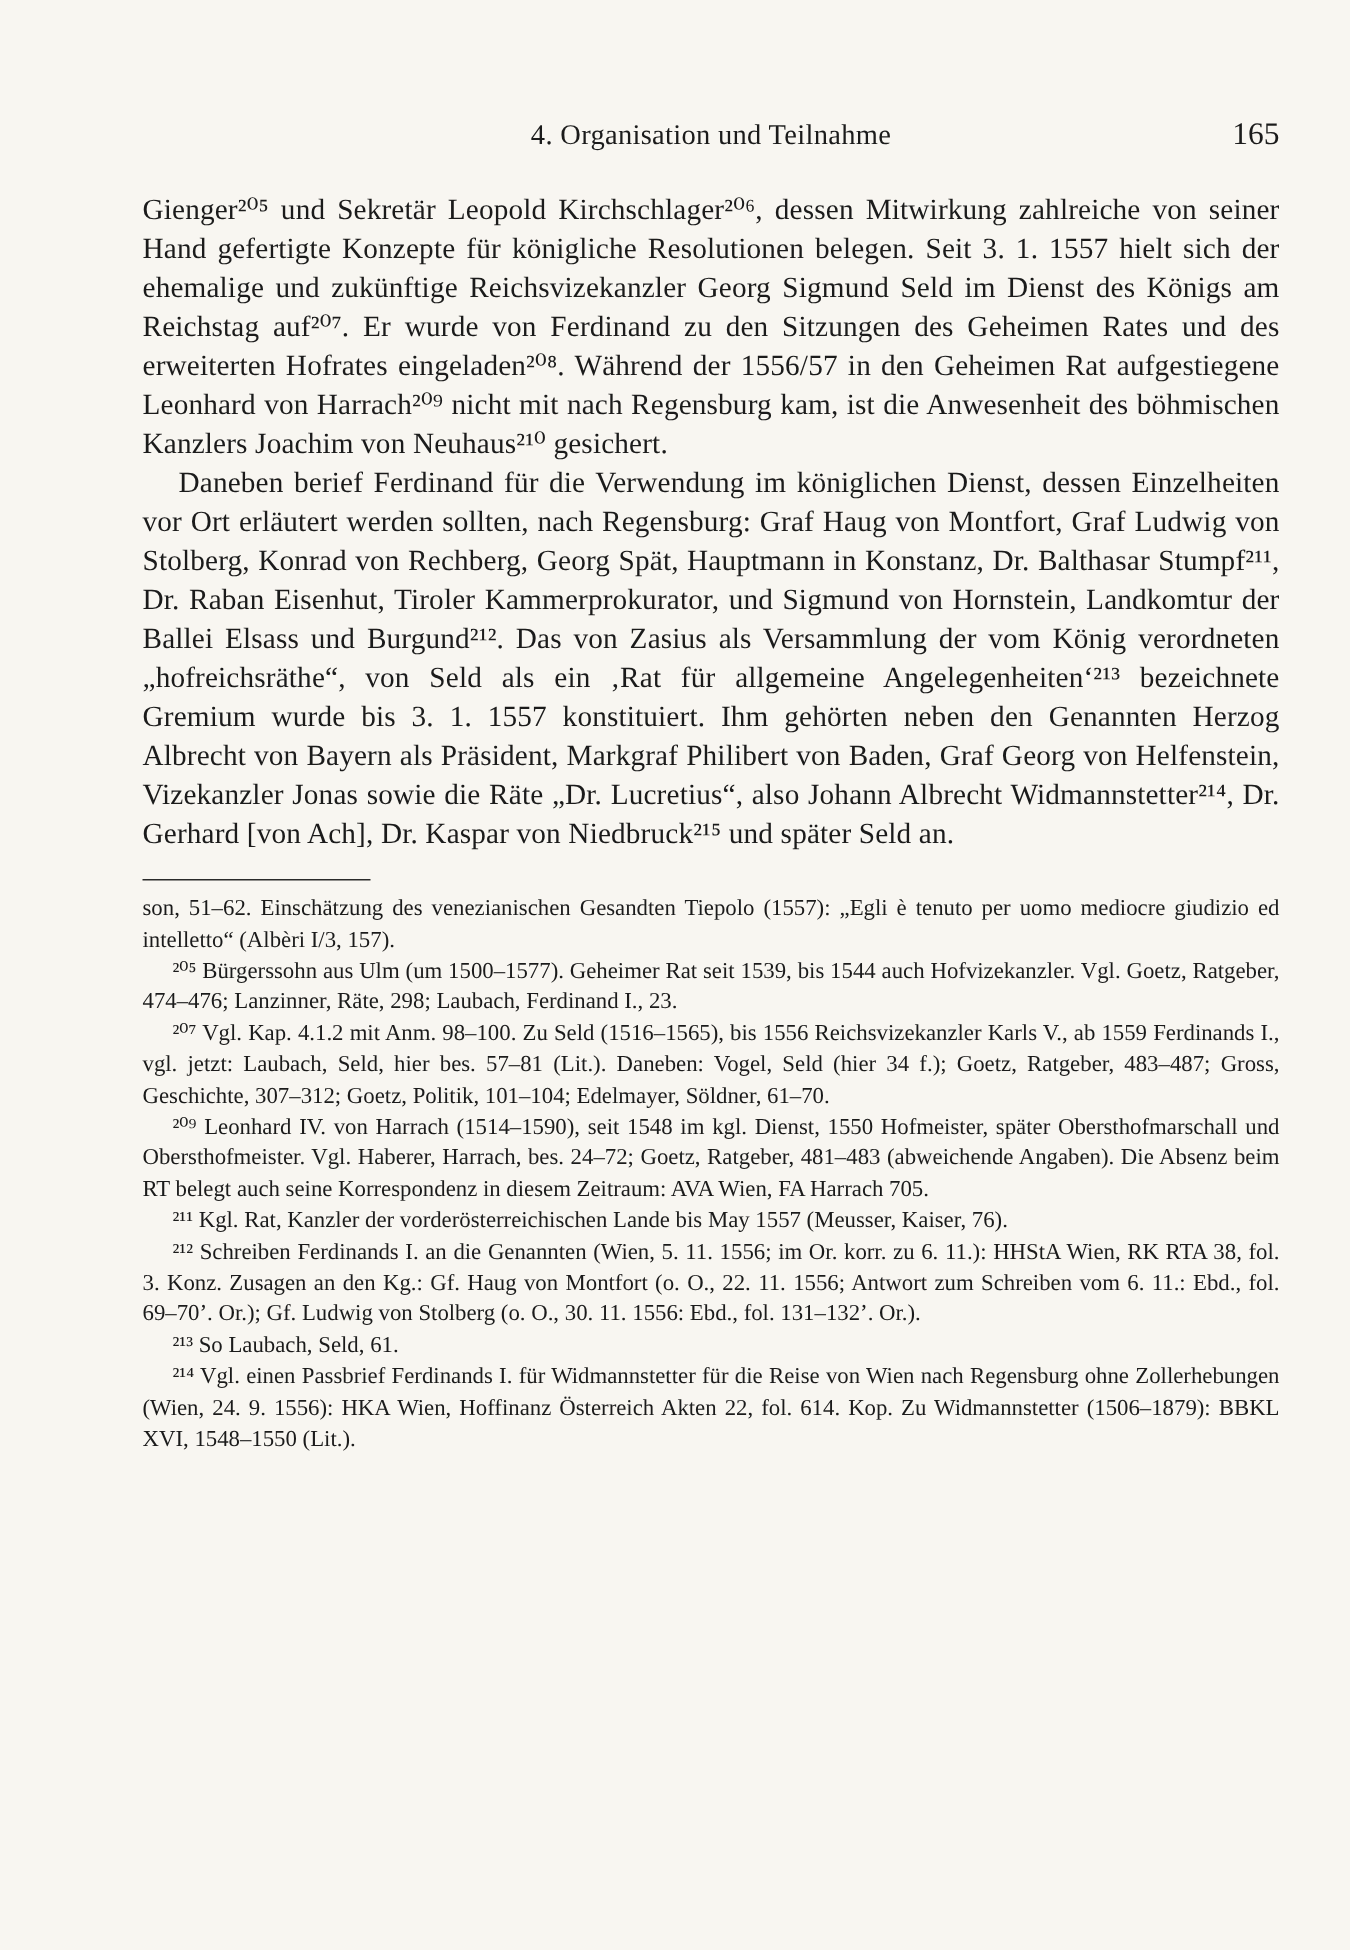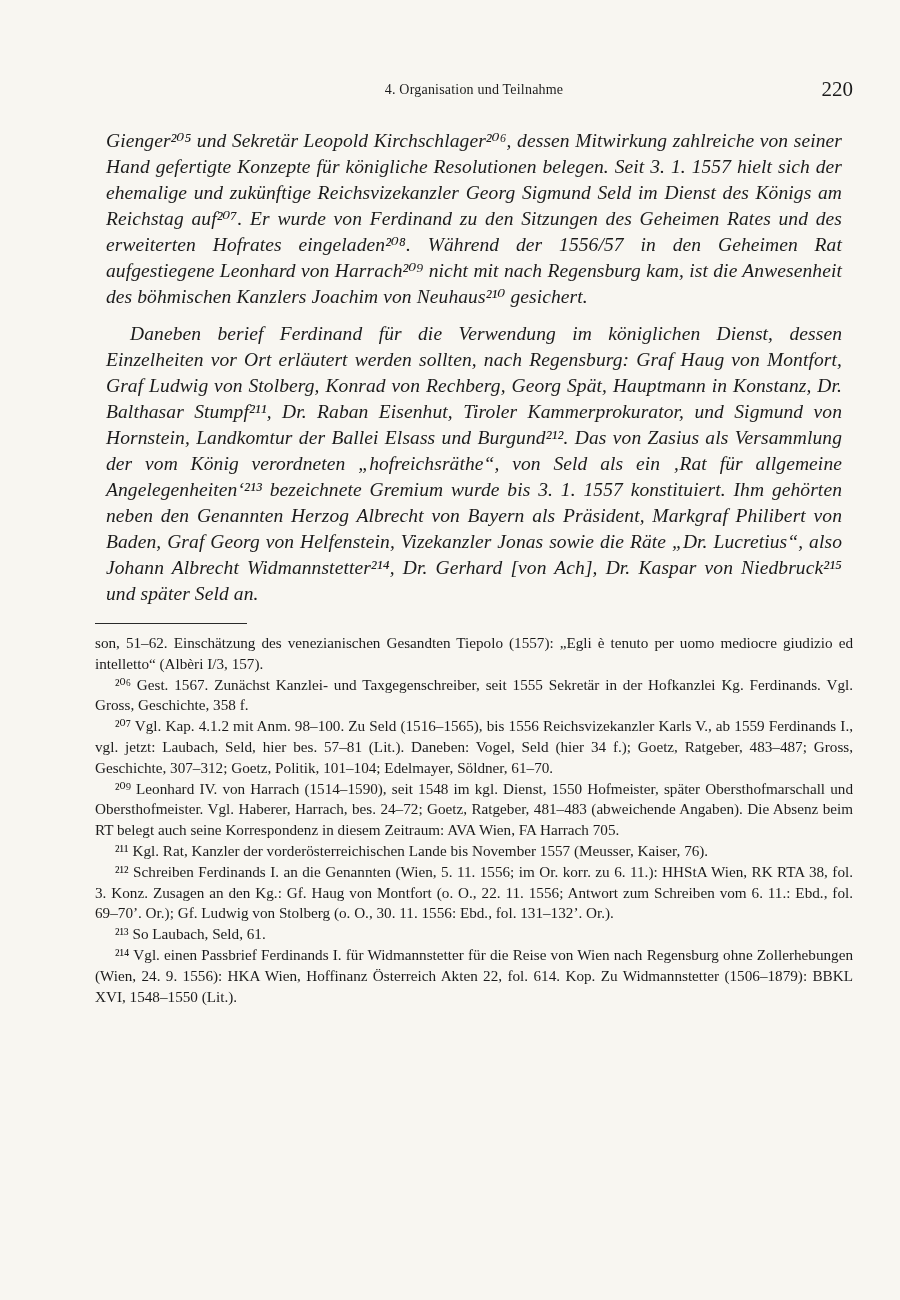--- a/index.html
+++ b/index.html
@@ -14,37 +14,37 @@
     padding: 80px 47px 30px 95px;
     position: relative;
     overflow: hidden;
   }
   .header {
     position: relative;
     text-align: center;
     height: 30px;
   }
   .running-title {
-    font-size: 14px;
+    font-size: 19px;
     letter-spacing: 0.2px;
   }
   .page-number {
     position: absolute;
     right: 0;
     top: -3px;
     font-size: 21px;
   }
   .body-text {
     margin-top: 18px;
     font-size: 19.5px;
     line-height: 26px;
     text-align: justify;
     letter-spacing: 0.1px;
   }
-  .para { margin: 11px; font-style: italic; }
+  .para { margin: 0; }
   .para.indent { text-indent: 24px; }
   .footnote-rule {
     margin-top: 16px;
     width: 152px;
     border: 0;
     border-top: 1.6px solid #2a2a2a;
   }
   .footnotes {
     margin-top: 9px;
     font-size: 15.2px;
@@ -54,34 +54,34 @@
   .fn { text-indent: 20px; }
   .fn.cont { text-indent: 0; }
 </style>
 </head>
 <body>
 
 <div class="page">
 
   <div class="header">
     <span class="running-title">4. Organisation und Teilnahme</span>
-    <span class="page-number">220</span>
+    <span class="page-number">165</span>
   </div>
 
   <div class="body-text">
     <p class="para">Gienger²⁰⁵ und Sekretär Leopold Kirchschlager²⁰⁶, dessen Mitwirkung zahlreiche von seiner Hand gefertigte Konzepte für königliche Resolutionen belegen. Seit 3. 1. 1557 hielt sich der ehemalige und zukünftige Reichsvizekanzler Georg Sigmund Seld im Dienst des Königs am Reichstag auf²⁰⁷. Er wurde von Ferdinand zu den Sitzungen des Geheimen Rates und des erweiterten Hofrates eingeladen²⁰⁸. Während der 1556/57 in den Geheimen Rat aufgestiegene Leonhard von Harrach²⁰⁹ nicht mit nach Regensburg kam, ist die Anwesenheit des böhmischen Kanzlers Joachim von Neuhaus²¹⁰ gesichert.</p>
     <p class="para indent">Daneben berief Ferdinand für die Verwendung im königlichen Dienst, dessen Einzelheiten vor Ort erläutert werden sollten, nach Regensburg: Graf Haug von Montfort, Graf Ludwig von Stolberg, Konrad von Rechberg, Georg Spät, Hauptmann in Konstanz, Dr. Balthasar Stumpf²¹¹, Dr. Raban Eisenhut, Tiroler Kammerprokurator, und Sigmund von Hornstein, Landkomtur der Ballei Elsass und Burgund²¹². Das von Zasius als Versammlung der vom König verordneten „hofreichsräthe“, von Seld als ein ‚Rat für allgemeine Angelegenheiten‘²¹³ bezeichnete Gremium wurde bis 3. 1. 1557 konstituiert. Ihm gehörten neben den Genannten Herzog Albrecht von Bayern als Präsident, Markgraf Philibert von Baden, Graf Georg von Helfenstein, Vizekanzler Jonas sowie die Räte „Dr. Lucretius“, also Johann Albrecht Widmannstetter²¹⁴, Dr. Gerhard [von Ach], Dr. Kaspar von Niedbruck²¹⁵ und später Seld an.</p>
   </div>
 
   <hr class="footnote-rule">
 
   <div class="footnotes">
     <p class="fn cont">son, 51–62. Einschätzung des venezianischen Gesandten Tiepolo (1557): „Egli è tenuto per uomo mediocre giudizio ed intelletto“ (Albèri I/3, 157).</p>
-    <p class="fn">²⁰⁶ Gest. 1567. Zunächst Kanzlei- und Taxgegenschreiber, seit 1555 Sekretär in der Hofkanzlei Kg. Ferdinands. Vgl. Gross, Geschichte, 358 f.</p>
+    <p class="fn">²⁰⁵ Bürgerssohn aus Ulm (um 1500–1577). Geheimer Rat seit 1539, bis 1544 auch Hofvizekanzler. Vgl. Goetz, Ratgeber, 474–476; Lanzinner, Räte, 298; Laubach, Ferdinand I., 23.</p>
     <p class="fn">²⁰⁷ Vgl. Kap. 4.1.2 mit Anm. 98–100. Zu Seld (1516–1565), bis 1556 Reichsvizekanzler Karls V., ab 1559 Ferdinands I., vgl. jetzt: Laubach, Seld, hier bes. 57–81 (Lit.). Daneben: Vogel, Seld (hier 34 f.); Goetz, Ratgeber, 483–487; Gross, Geschichte, 307–312; Goetz, Politik, 101–104; Edelmayer, Söldner, 61–70.</p>
     <p class="fn">²⁰⁹ Leonhard IV. von Harrach (1514–1590), seit 1548 im kgl. Dienst, 1550 Hofmeister, später Obersthofmarschall und Obersthofmeister. Vgl. Haberer, Harrach, bes. 24–72; Goetz, Ratgeber, 481–483 (abweichende Angaben). Die Absenz beim RT belegt auch seine Korrespondenz in diesem Zeitraum: AVA Wien, FA Harrach 705.</p>
-    <p class="fn">²¹¹ Kgl. Rat, Kanzler der vorderösterreichischen Lande bis November 1557 (Meusser, Kaiser, 76).</p>
+    <p class="fn">²¹¹ Kgl. Rat, Kanzler der vorderösterreichischen Lande bis May 1557 (Meusser, Kaiser, 76).</p>
     <p class="fn">²¹² Schreiben Ferdinands I. an die Genannten (Wien, 5. 11. 1556; im Or. korr. zu 6. 11.): HHStA Wien, RK RTA 38, fol. 3. Konz. Zusagen an den Kg.: Gf. Haug von Montfort (o. O., 22. 11. 1556; Antwort zum Schreiben vom 6. 11.: Ebd., fol. 69–70’. Or.); Gf. Ludwig von Stolberg (o. O., 30. 11. 1556: Ebd., fol. 131–132’. Or.).</p>
     <p class="fn">²¹³ So Laubach, Seld, 61.</p>
     <p class="fn">²¹⁴ Vgl. einen Passbrief Ferdinands I. für Widmannstetter für die Reise von Wien nach Regensburg ohne Zollerhebungen (Wien, 24. 9. 1556): HKA Wien, Hoffinanz Österreich Akten 22, fol. 614. Kop. Zu Widmannstetter (1506–1879): BBKL XVI, 1548–1550 (Lit.).</p>
   </div>
 
 </div>
 
 </body></html>

